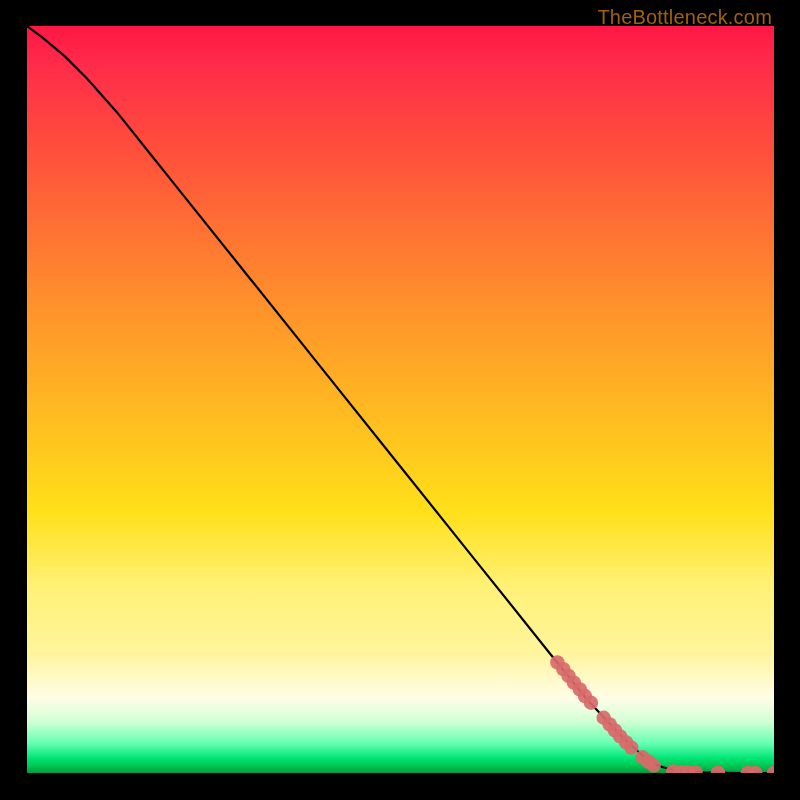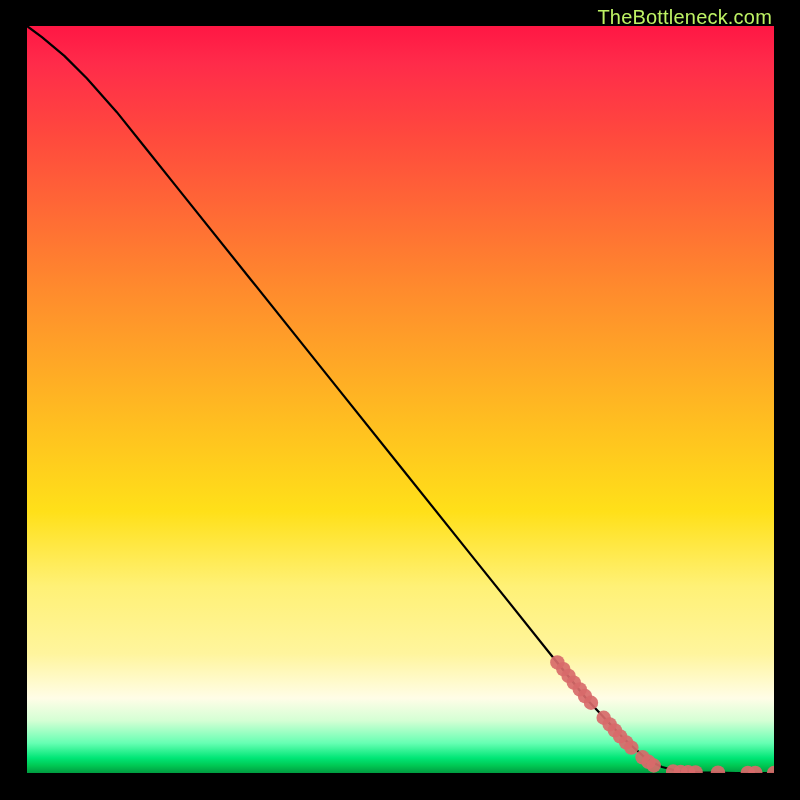--- a/index.html
+++ b/index.html
@@ -38,21 +38,21 @@
       #00c853 99%,
       #009b40 100%
     );
   }
   .watermark {
     position: absolute;
     top: 6px;
     right: 28px;
     font-family: Arial, Helvetica, sans-serif;
     font-size: 20px;
-    color: #bef264;
+    color: #a16207;
     font-weight: 400;
     letter-spacing: 0.2px;
   }
   svg.overlay {
     position: absolute;
     inset: 0;
   }
 </style>
 </head>
 <body>

